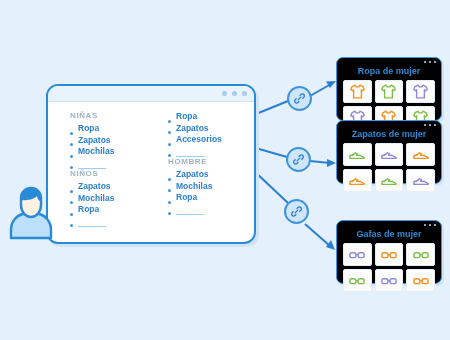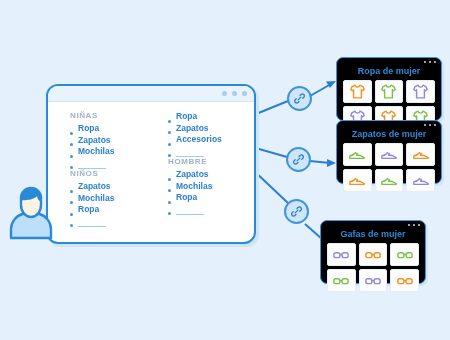--- a/index.html
+++ b/index.html
@@ -321,21 +321,21 @@
           </svg>
         </div>
       <div class="cell">
           <svg width="18" height="18" viewBox="0 0 24 24">
             <path d="M2.5 16.5 V13 C6 13 8 11.5 10 9 L12.5 10.5 L11.5 12.5 C14 12 16.5 12.5 19 14 L21.5 15.5 V16.5 Z" fill="none" stroke="#8e8ad8" stroke-width="1.9" stroke-linejoin="round"></path>
           </svg>
         </div>
     </div>
   </div>
 
-  <div class="panel" style="left:320px;top:220px;width:106px;height:64px;">
+  <div class="panel" style="left:336px;top:220px;width:106px;height:64px;">
     <div class="panel-titlebar">
       <span class="pdot"></span>
       <span class="pdot"></span>
       <span class="pdot"></span>
     </div>
     <div class="panel-title">Gafas de mujer</div>
     <div class="grid">
       <div class="cell">
           <svg width="18" height="18" viewBox="0 0 24 24">
             <g fill="none" stroke="#8e8ad8" stroke-width="1.9">

